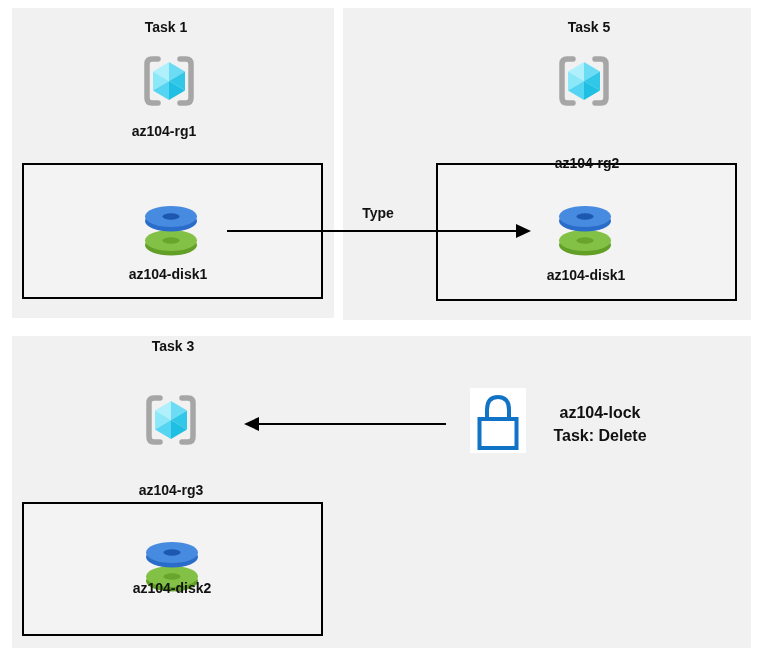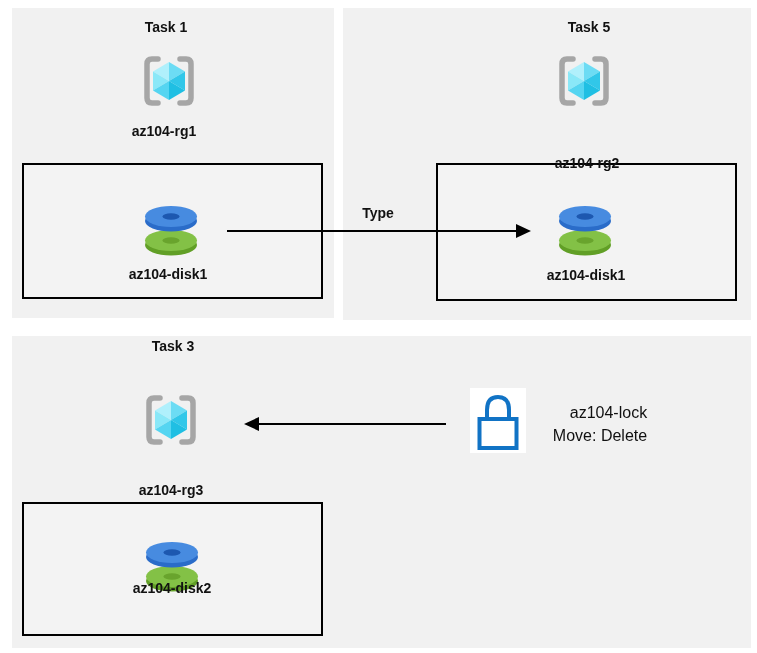--- a/index.html
+++ b/index.html
@@ -26,25 +26,25 @@
     white-space:nowrap;
     font-weight:bold;
     font-size:14px;
     color:var(--text,#111);
     text-align:left;
   }
   .lock-text{
     position:absolute;
     transform:translateX(-50%);
     white-space:nowrap;
-    font-weight:normal;
+    font-weight:bold;
     font-size:16px;
     line-height:23px;
     color:var(--text,#111);
-    text-align:right;
+    text-align:center;
   }
   .icon{position:absolute;}
   .lock-tile{
     position:absolute;
     background:#ffffff;
   }
   .arrow-layer{
     position:absolute;left:0;top:0;width:757px;height:653px;
     pointer-events:none;
   }
@@ -140,21 +140,21 @@
   <div class="lbl" style="left:378px;top:205px;">Type</div>
 
   <div class="lock-tile" style="left:470px;top:388px;width:56px;height:65px;">
     <svg width="56" height="65">
         <use href="#lock-icon"></use>
       </svg>
   </div>
 
   <div class="lock-text" style="left:600px;top:401px;">
     <div>az104-lock</div>
-    <div>Move: Delete</div>
+    <div>Task: Delete</div>
   </div>
 
   <svg class="arrow-layer" viewBox="0 0 757 653">
     <g>
       <line class="arrow-line" x1="227" y1="231" x2="517" y2="231"></line>
       <polygon class="arrow-head" points="531,231 516,224 516,238"></polygon>
     </g>
     <g>
       <line class="arrow-line" x1="446" y1="424" x2="258" y2="424"></line>
       <polygon class="arrow-head" points="244,424 259,417 259,431"></polygon>

